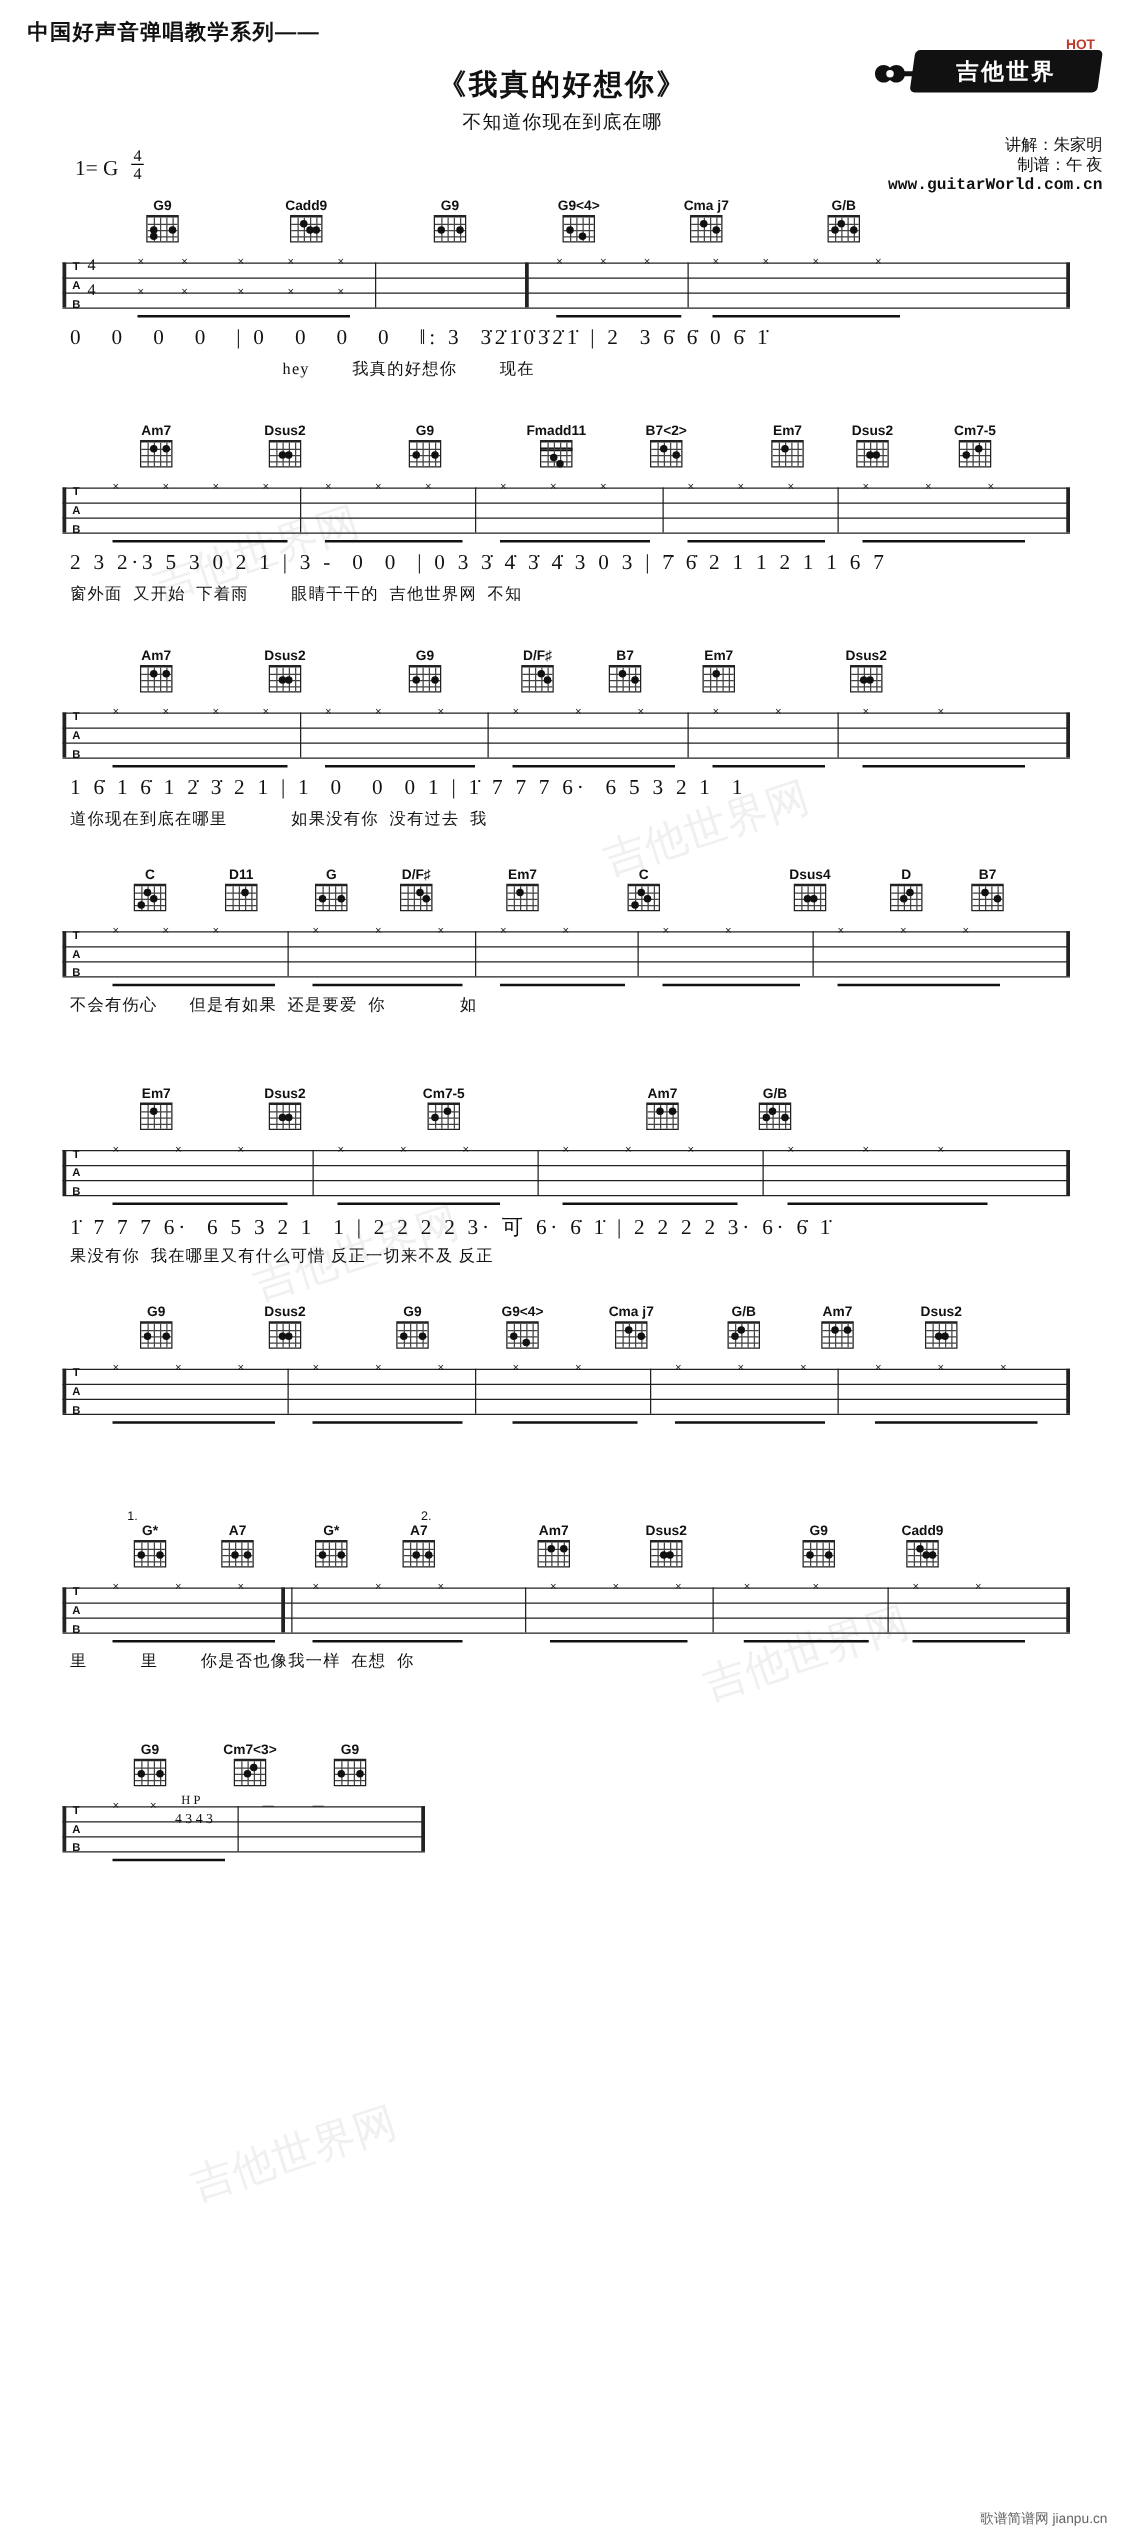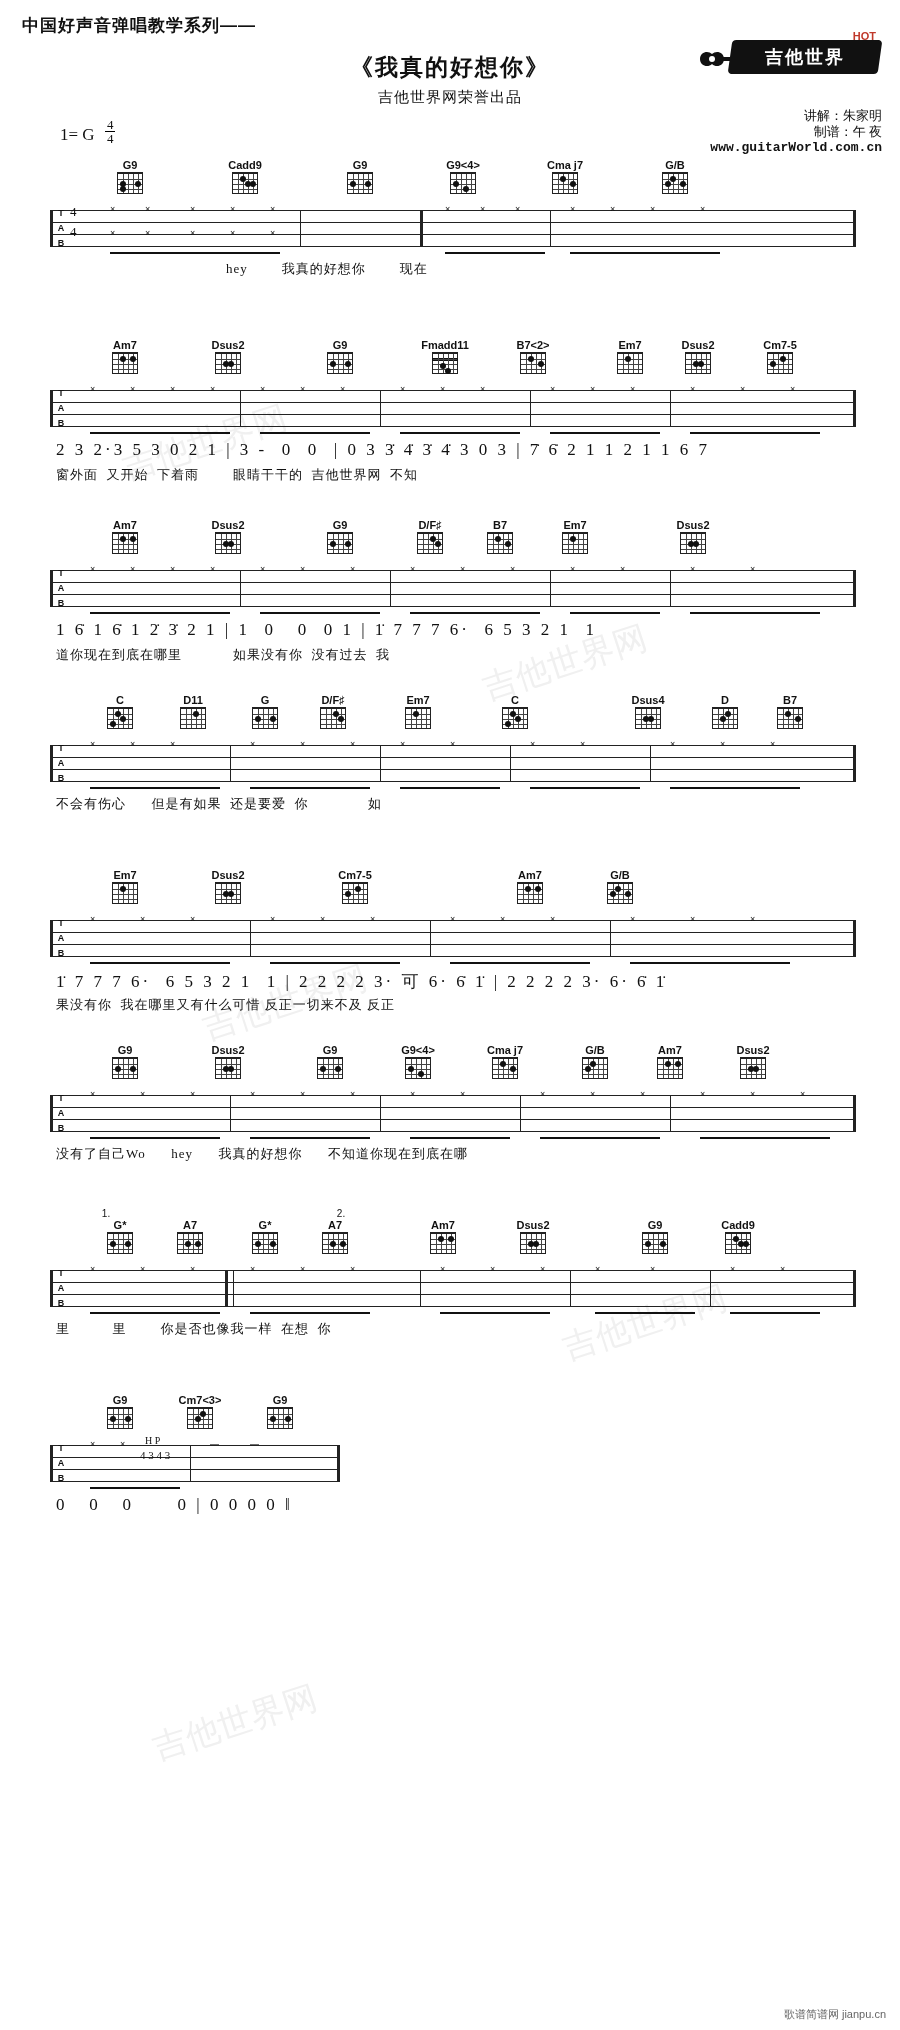--- a/index.html
+++ b/index.html
@@ -135,21 +135,21 @@
   <div class="watermark">
     <span style="left:120px;top:420px;">吉他世界网</span>
     <span style="left:480px;top:640px;">吉他世界网</span>
     <span style="left:200px;top:980px;">吉他世界网</span>
     <span style="left:560px;top:1300px;">吉他世界网</span>
     <span style="left:150px;top:1700px;">吉他世界网</span>
   </div>
 
   <div class="series">中国好声音弹唱教学系列——</div>
   <div class="title">《我真的好想你》</div>
-  <div class="subtitle">吉他世界网荣誉出品</div>
+  <div class="subtitle">不知道你现在到底在哪</div>
 
   <div class="keysig">
     <span>1=</span>
     <span>G</span>
     <span class="frac">
       <span class="n">4</span>
       <span class="d">4</span>
     </span>
   </div>
 
@@ -295,20 +295,21 @@
       <div class="xx" style="left:465px;top:2px">×</div>
       <div class="xx" style="left:520px;top:2px">×</div>
         <div class="xx" style="left:560px;top:2px">×</div>
       <div class="xx" style="left:600px;top:2px">×</div>
         <div class="xx" style="left:650px;top:2px">×</div>
       <div class="beam" style="left:60px;top:50px;width:170px;"></div>
       <div class="beam" style="left:395px;top:50px;width:100px;"></div>
       <div class="beam" style="left:520px;top:50px;width:150px;"></div>
     </div>
 
+    <div class="melody">0   0   0   0   | 0   0   0   0   ‖: 3  3̇2̇1̇0̇3̇2̇1̇ | 2  3 6̇ 6̇ 0 6̇ 1̇</div>
     <div class="lyrics">                                        hey        我真的好想你        现在</div>
   </div>
 
   <div class="system" style="top:340px;">
     <div class="chords">
       <div class="chord" style="left:95px;width:60px;">
         <div class="nm">Am7</div>
         <div class="grid">
           <i class="v" style="left:5px"></i>
             <i class="v" style="left:10px"></i>
@@ -1032,21 +1033,20 @@
         <div class="xx" style="left:650px;top:2px">×</div>
       <div class="xx" style="left:700px;top:2px">×</div>
         <div class="xx" style="left:750px;top:2px">×</div>
       <div class="beam" style="left:40px;top:50px;width:130px;"></div>
       <div class="beam" style="left:200px;top:50px;width:120px;"></div>
       <div class="beam" style="left:360px;top:50px;width:100px;"></div>
       <div class="beam" style="left:490px;top:50px;width:120px;"></div>
       <div class="beam" style="left:650px;top:50px;width:130px;"></div>
     </div>
 
-    <div class="lyrics">没有了自己Wo      hey      我真的好想你      不知道你现在到底在哪</div>
   </div>
 
   <div class="system" style="top:1220px;">
     <div class="chords">
       <div class="chord" style="left:95px;width:50px;">
         <div class="nm">G*</div>
         <div class="grid">
           <i class="v" style="left:5px"></i>
             <i class="v" style="left:10px"></i>
             <i class="v" style="left:15px"></i>
@@ -1266,18 +1266,17 @@
         </div>
       <div class="noteglyph" style="left:95px;top:-2px;font-size:10px;">H  P</div>
       <div class="noteglyph" style="left:90px;top:12px;font-size:11px;">4 3 4 3</div>
       <div class="xx" style="left:40px;top:2px">×</div>
         <div class="xx" style="left:70px;top:2px">×</div>
       <div class="xx" style="left:160px;top:2px">—</div>
         <div class="xx" style="left:200px;top:2px">—</div>
       <div class="beam" style="left:40px;top:50px;width:90px;"></div>
     </div>
 
-    <div class="melody">0   0   0      0 | 0 0 0 0 ‖</div>
     <div class="lyrics"></div>
   </div>
 
   <div class="footer">歌谱简谱网 jianpu.cn</div>
 </div>
 
 </body></html>

